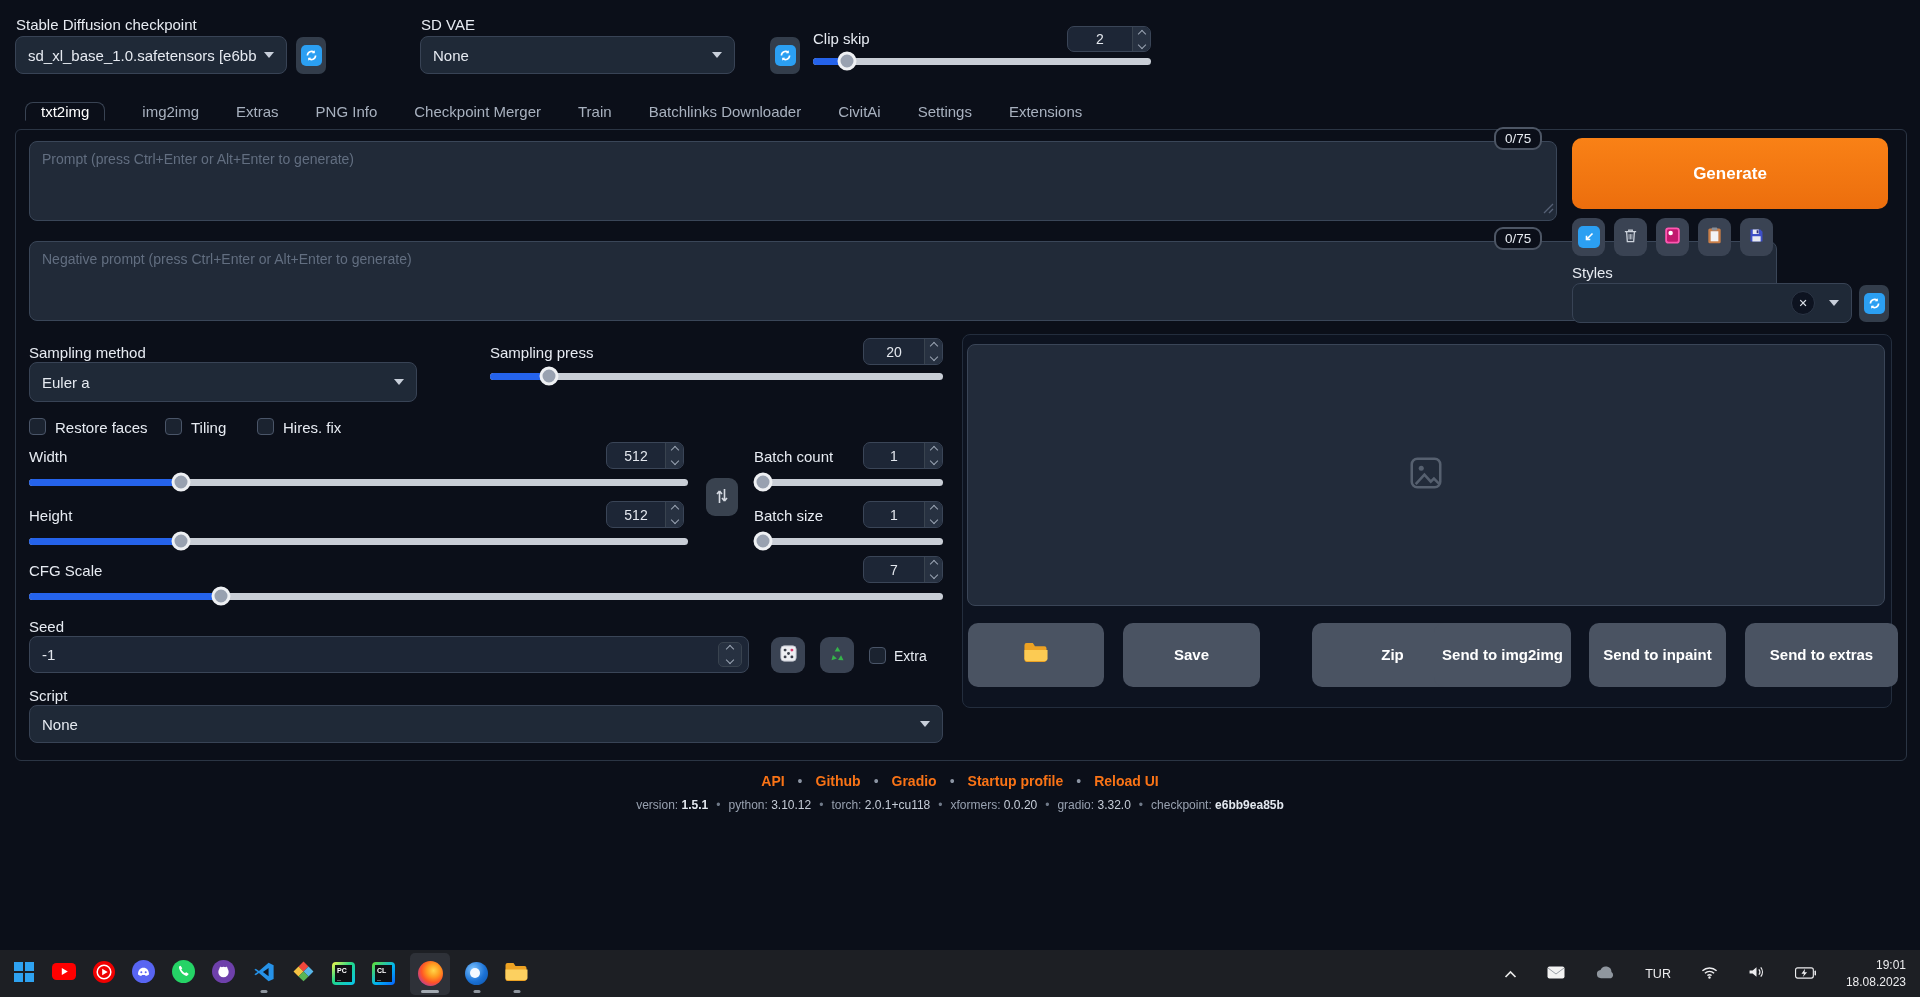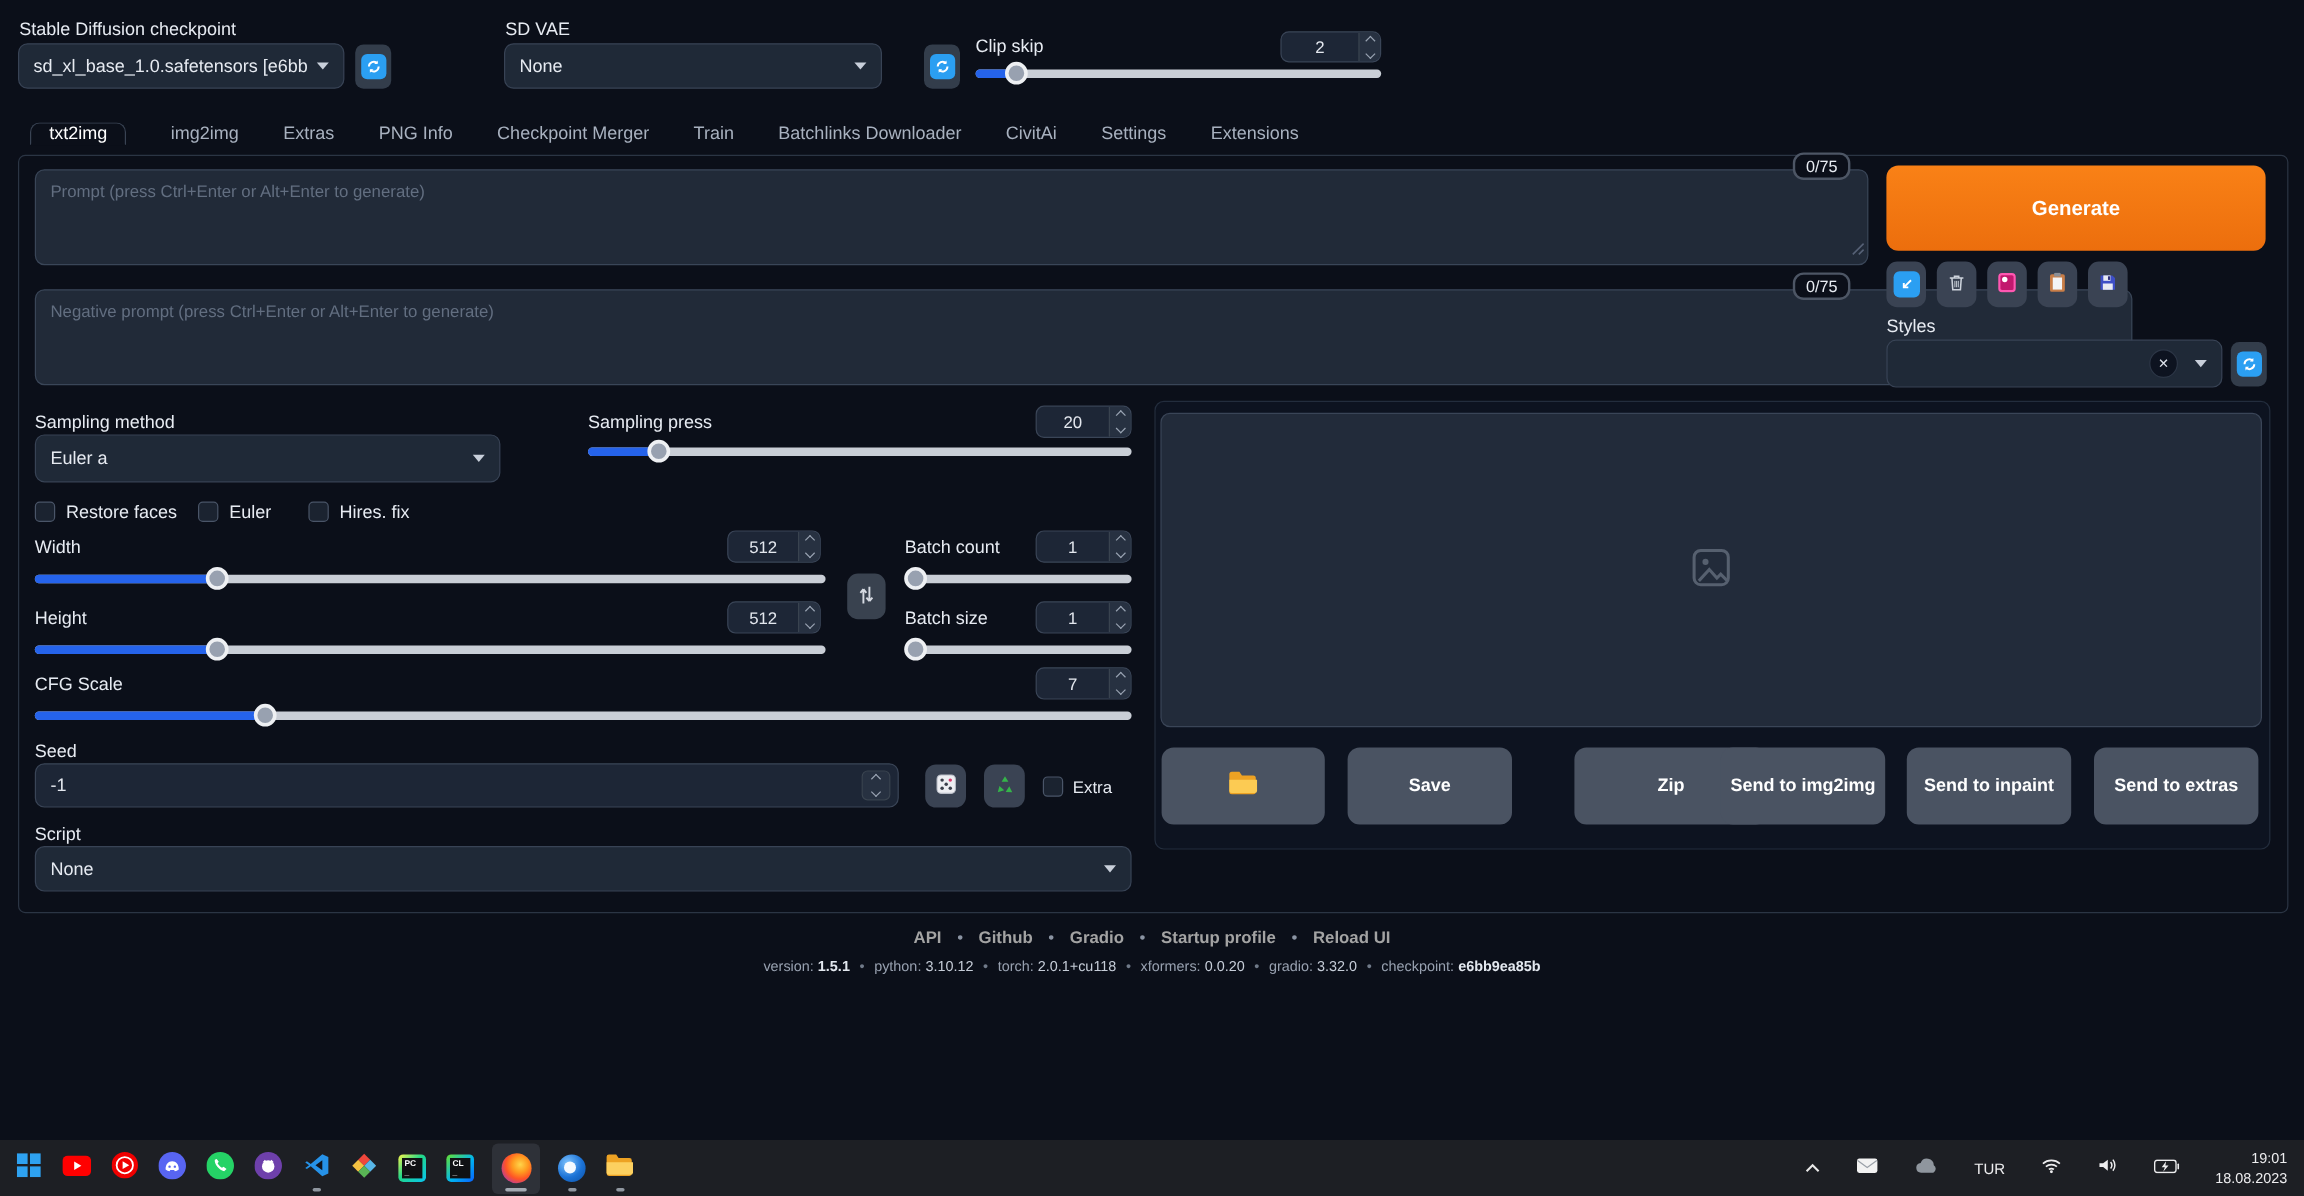--- a/index.html
+++ b/index.html
@@ -49,21 +49,21 @@
   .preview{position:absolute;left:967px;top:344px;width:916px;height:260px;background:#222b3a;
            border:1px solid #3a4557;border-radius:8px;display:flex;align-items:center;justify-content:center;}
   .util{position:absolute;top:623px;height:64px;background:#4a5362;border:none;border-radius:10px;
         display:flex;align-items:center;justify-content:center;color:#fff;font-weight:700;font-size:15px;
         text-align:center;line-height:1.25;font-family:inherit;cursor:pointer;}
   .xcirc{width:22px;height:22px;border-radius:50%;background:#0d1320;border:1px solid #2c3646;color:#dfe4ec;
          display:flex;align-items:center;justify-content:center;font-size:11px;cursor:pointer;flex:none;}
   .footer-links{position:absolute;left:0;top:773px;width:100%;text-align:center;color:#e8ecf2;
                 font-size:14px;font-weight:700;}
   .footer-links .dot{color:#8b94a3;font-weight:400;margin:0 13px;}
-  .footer-links a{color:#a3a3a3;text-decoration:none;cursor:pointer;}
+  .footer-links a{color:#f97316;text-decoration:none;cursor:pointer;}
   .footer-ver{position:absolute;left:0;top:798px;width:100%;text-align:center;color:#98a1b0;font-size:12px;}
   .footer-ver .v{color:#c6cdd8;} .footer-ver .vb{color:#e3e8ef;font-weight:700;}
   .footer-ver .dot{color:#707a89;margin:0 8px;}
   .taskbar{position:absolute;left:0;top:950px;width:1920px;height:47px;background:#1d1f24;
            display:flex;align-items:center;justify-content:space-between;padding:0 10px;box-sizing:border-box;}
   .tb-left{display:flex;align-items:center;gap:13px;}
   .tb-item{width:27px;height:42px;display:flex;align-items:center;justify-content:center;position:relative;cursor:pointer;}
   .tb-item .ind{position:absolute;bottom:2px;left:50%;transform:translateX(-50%);width:7px;height:3px;
                 border-radius:2px;background:#8f969f;}
   .tb-item.active{background:#2e3138;border-radius:5px;width:40px;}
@@ -244,21 +244,21 @@
   <div class="slider" style="left:490px;top:367px;width:453px">
     <div class="track">
         <div class="fill" style="width:13%"></div>
       </div>
     <div class="handle" style="left:13%"></div>
   </div>
 
   <span class="cb" style="left:29px;top:418px"></span>
   <div class="lbl" style="left:55px;top:419px">Restore faces</div>
   <span class="cb" style="left:165px;top:418px"></span>
-  <div class="lbl" style="left:191px;top:419px">Euler</div>
+  <div class="lbl" style="left:191px;top:419px">Tiling</div>
   <span class="cb" style="left:257px;top:418px"></span>
   <div class="lbl" style="left:283px;top:419px">Hires. fix</div>
 
   <div class="lbl" style="left:29px;top:448px">Width</div>
   <div class="num" style="left:606px;top:442px;width:78px;height:27px">
     <span class="val">512</span>
     <span class="spin">
         <i class="chev-u"></i>
         <i class="chev-d"></i>
       </span>
@@ -393,21 +393,21 @@
       <svg width="26" height="21" viewBox="0 0 24 20">
           <path d="M1 3a2 2 0 0 1 2-2h6l2 3h9a2 2 0 0 1 2 2v11a2 2 0 0 1-2 2H3a2 2 0 0 1-2-2z" fill="#eda223"></path>
           <path d="M1 7.5h22V16a2 2 0 0 1-2 2H3a2 2 0 0 1-2-2z" fill="#fccb53"></path>
         </svg>
     </span>
   </button>
   <button class="util" style="left:1123px;width:137px">Save</button>
   <button class="util" style="left:1312px;width:161px">Zip</button>
   <button class="util" style="left:1434px;width:137px;white-space:pre-line">Send to img2img</button>
   <button class="util" style="left:1589px;width:137px">Send to inpaint</button>
-  <button class="util" style="left:1745px;width:137px">Send to extras</button>
+  <button class="util" style="left:1745px;width:153px">Send to extras</button>
 
   <div class="footer-links">
     <a>API</a><span class="dot">•</span><a>Github</a><span class="dot">•</span><a>Gradio</a><span class="dot">•</span><a>Startup profile</a><span class="dot">•</span><a>Reload UI</a>
   </div>
   <div class="footer-ver">
     <span>version:</span> <span class="vb">1.5.1</span><span class="dot">•</span><span>python:</span> <span class="v">3.10.12</span><span class="dot">•</span><span>torch:</span> <span class="v">2.0.1+cu118</span><span class="dot">•</span><span>xformers:</span> <span class="v">0.0.20</span><span class="dot">•</span><span>gradio:</span> <span class="v">3.32.0</span><span class="dot">•</span><span>checkpoint:</span> <span class="vb">e6bb9ea85b</span>
   </div>
 
   <div class="taskbar">
     <div class="tb-left">

